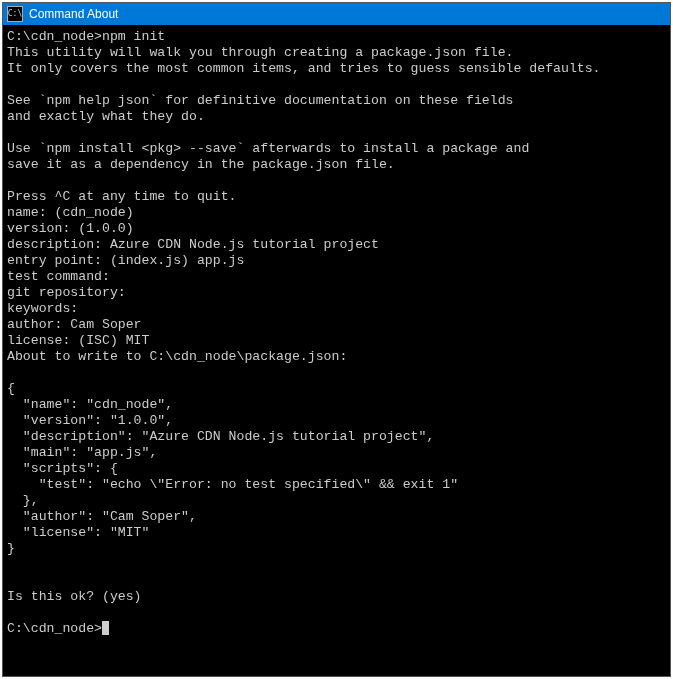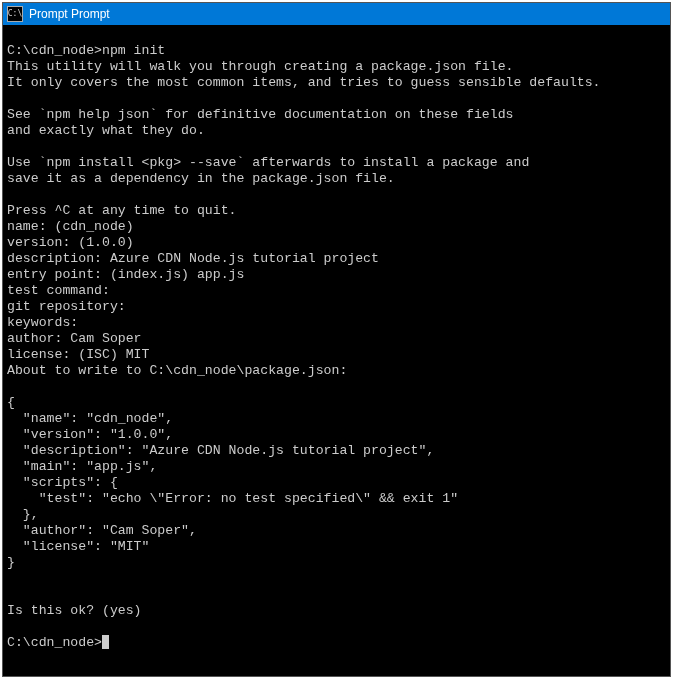--- a/index.html
+++ b/index.html
@@ -42,21 +42,21 @@
       font-family: Consolas, monospace;
       color: #ccc;
       line-height: 1;
     }
     .terminal {
       flex: 1;
       background: #000;
       color: #cccccc;
       font-size: 13.2px;
       line-height: 16px;
-      padding: 18px 4px 4px 4px;
+      padding: 4px 4px 4px 4px;
       white-space: pre;
       overflow: hidden;
       font-family: Consolas, "Courier New", monospace;
     }
     .cursor {
       display: inline-block;
       width: 7px;
       height: 14px;
       background: #cccccc;
       vertical-align: text-bottom;
@@ -64,21 +64,21 @@
     }
   </style>
 </head>
 <body>
 
 <div class="window">
   <div class="titlebar">
     <div class="titlebar-icon">
         <span>C:\</span>
       </div>
-    <span>Prompt Prompt</span>
+    <span>Command About</span>
   </div>
   <div class="terminal"><span>C:\cdn_node&gt;</span><span>npm init</span>
 <span>This utility will walk you through creating a package.json file.</span>
 <span>It only covers the most common items, and tries to guess sensible defaults.</span>
 
 <span>See `npm help json` for definitive documentation on these fields</span>
 <span>and exactly what they do.</span>
 
 <span>Use `npm install &lt;pkg&gt; --save` afterwards to install a package and</span>
 <span>save it as a dependency in the package.json file.</span>

